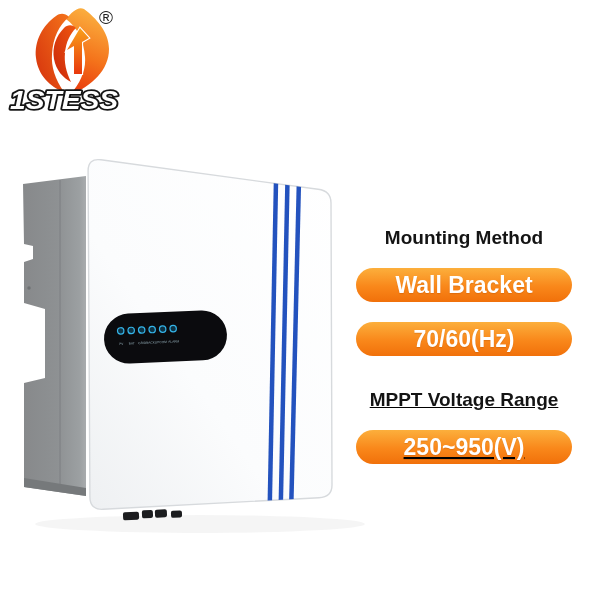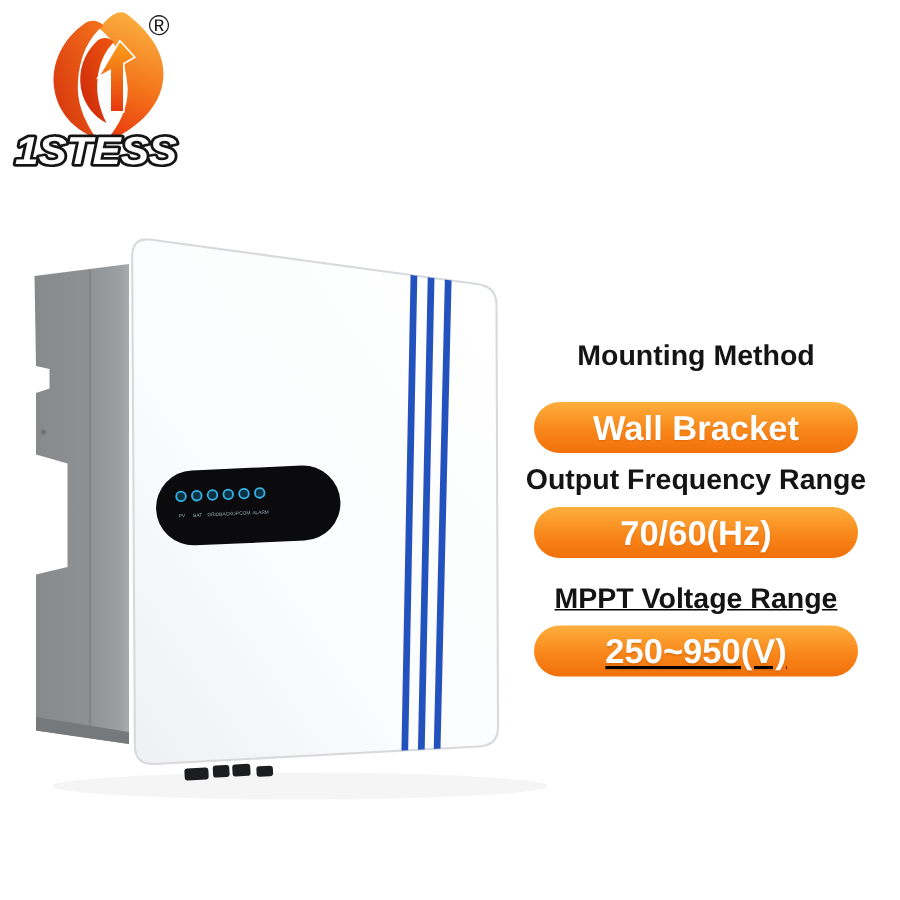--- a/index.html
+++ b/index.html
@@ -35,20 +35,21 @@
   .spec-label{
     font-size:19px;font-weight:bold;color:var(--label-text,#141414);
     line-height:24px;white-space:nowrap;margin-bottom:5px;letter-spacing:0px;
   }
   .spec-pill{
     width:100%;height:34px;border-radius:17px;box-sizing:border-box;
     display:flex;align-items:center;justify-content:center;
     font-size:23px;font-weight:bold;color:var(--pill-text,#fff);
     background:linear-gradient(180deg,var(--pill-top,#fcaf3c) 0%,var(--pill-mid,#f9871a) 55%,var(--pill-bottom,#f1700a) 100%);
     text-shadow:0 1px 1px rgba(180,80,0,.35);
+    margin-top:13px;
   }
 </style>
 </head>
 <body>
 
 <div class="stage">
 
   <svg class="device-svg" width="600" height="600" viewBox="0 0 600 600">
     <defs>
       <linearGradient id="panelGrad" x1="1" y1="0" x2="0" y2="1">
@@ -136,26 +137,25 @@
 
       <path fill="url(#fgA)" stroke="#ffffff" stroke-width="2.2" paint-order="stroke" d="M48,66 L48,38 L41,42 L54,20 L63,30 L56,34 L56,66 Z"></path>
     </svg>
     <span class="reg-mark">®</span>
     <svg class="wordmark-svg" width="120" height="34" viewBox="0 0 120 34">
       <text x="60" y="27" text-anchor="middle" font-size="26" textLength="108" lengthAdjust="spacingAndGlyphs" paint-order="stroke" stroke="#151515" stroke-width="3.6" stroke-linejoin="round" fill="#ffffff">1STESS</text>
     </svg>
   </div>
 
   <div>
-    <div class="spec-block" style="top:226px;gap:13px;">
+    <div class="spec-block" style="top:226px;">
       <div class="spec-label">Mounting Method</div>
       <div class="spec-pill">Wall Bracket</div>
     </div>
     <div class="spec-block" style="top:309px;">
-      <div class="spec-label">Output Frequency Range</div>
       <div class="spec-pill">70/60(Hz)</div>
     </div>
     <div class="spec-block" style="top:388px;text-decoration:underline;">
       <div class="spec-label">MPPT Voltage Range</div>
       <div class="spec-pill">250~950(V)</div>
     </div>
   </div>
 
 </div>
 

